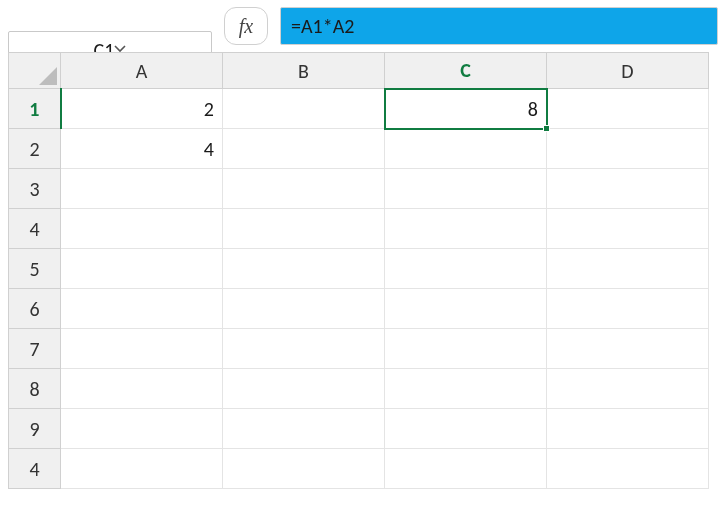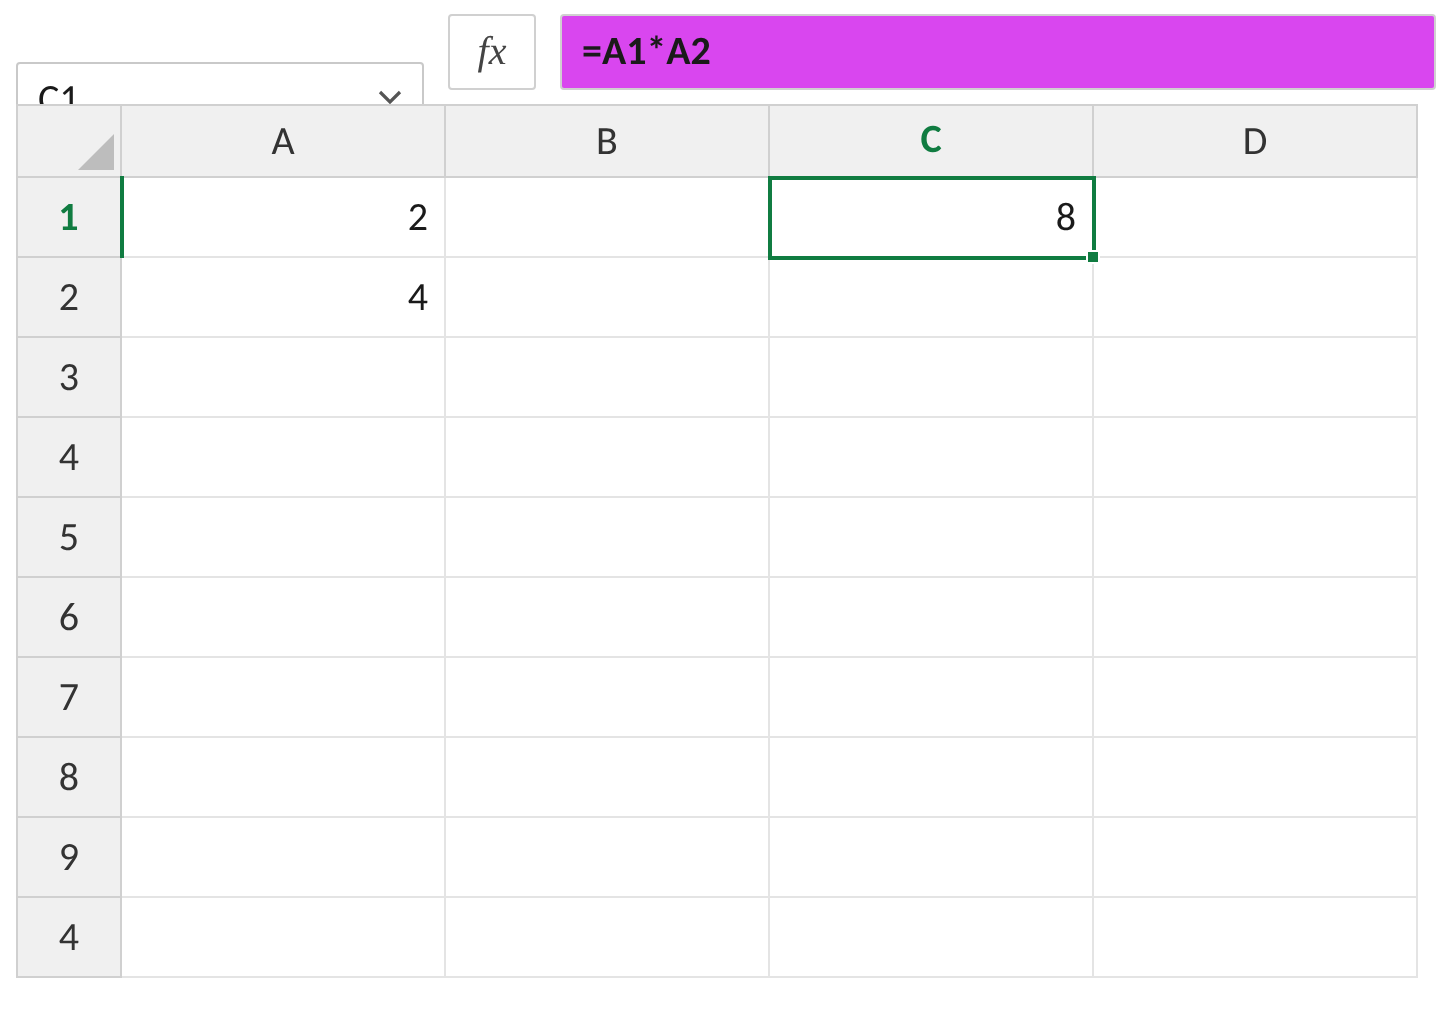--- a/index.html
+++ b/index.html
@@ -22,57 +22,56 @@
     padding: 6px 8px;
     height: 52px;
   }
   .name-box {
     width: 204px;
     height: 38px;
     border: 1px solid #c9c9c9;
     border-radius: 2px;
     display: flex;
     align-items: center;
-    justify-content: space-between;
+    justify-content: center;
     padding: 0 8px 0 10px;
     font-size: 20px;
     background: #ffffff;
     margin-top: 48px;
   }
   .name-box .chev {
     font-size: 14px;
     color: #555;
     padding-right: 2px;
   }
   .fx-box {
     width: 44px;
     height: 38px;
     border: 1px solid #d0d0d0;
-    border-radius: 2px;
+    border-radius: 12px;
     display: flex;
     align-items: center;
     justify-content: center;
     font-style: italic;
     font-family: "Times New Roman", serif;
     font-size: 20px;
     color: #444;
     background: #fff;
   }
   .formula-input {
     flex: 1;
     height: 38px;
     border: 1px solid #d0d0d0;
     border-left: 1px solid #d0d0d0;
     border-radius: 2px;
     display: flex;
     align-items: center;
     padding: 0 10px;
     font-size: 20px;
-    background: #d946ef;
-    font-weight: bold;
+    background: #0ea5e9;
   }
 
   
   .sheet {
     position: relative;
     padding-left: 8px;
     user-select: none;
   }
   table.grid {
     border-collapse: collapse;

